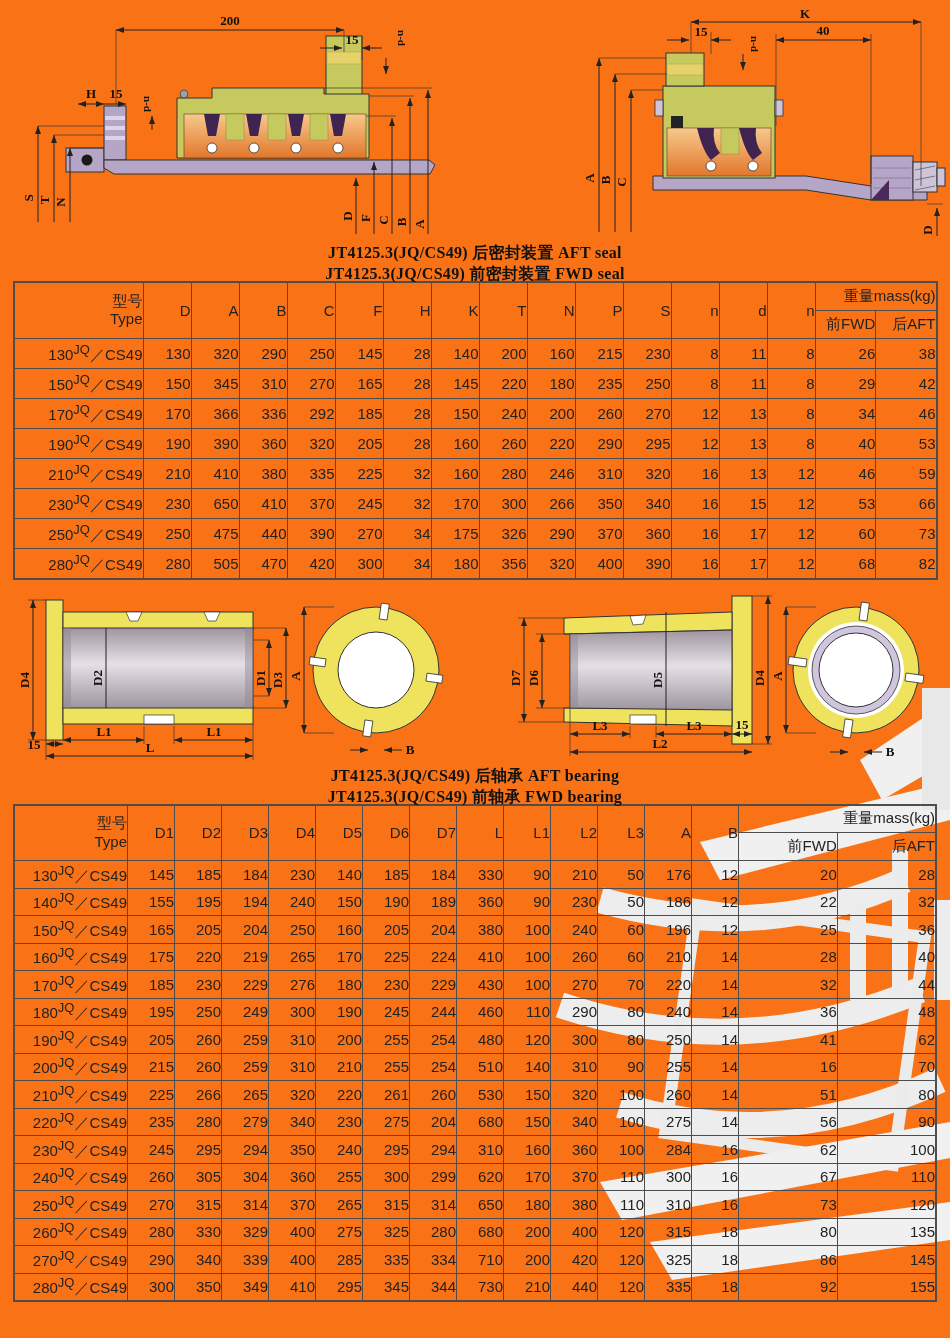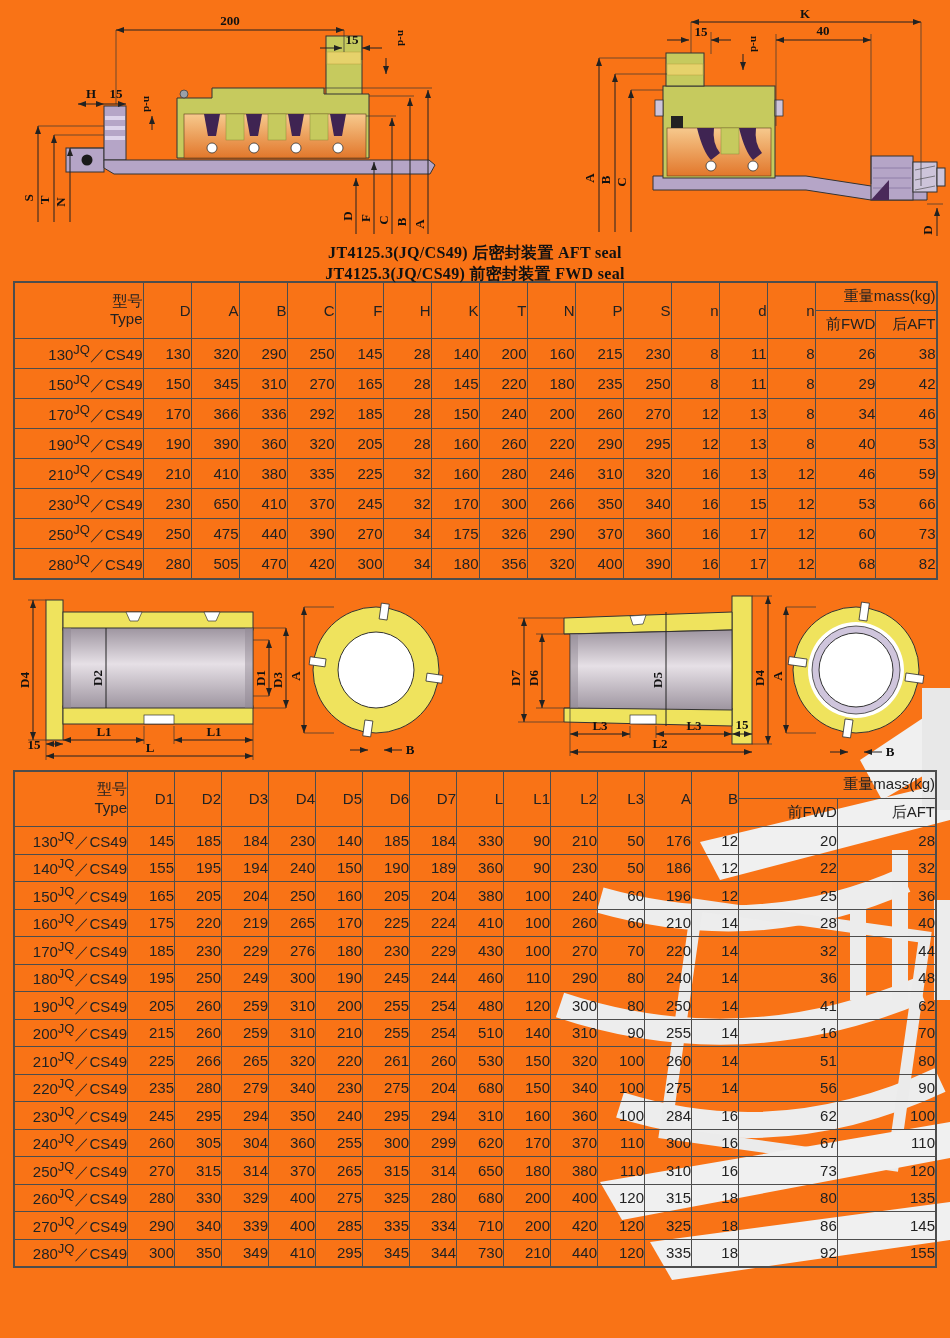--- a/index.html
+++ b/index.html
@@ -564,20 +564,24 @@
             <line class="ext" x1="282" y1="145" x2="312" y2="145"></line>
           <line class="dim" x1="282" y1="19" x2="282" y2="145" marker-start="url(#aS4)" marker-end="url(#aE4)"></line>
           <text class="dl" transform="translate(278,88) rotate(-90)">A</text>
           <line class="dim" x1="326" y1="164" x2="344" y2="164" marker-end="url(#aE4)"></line>
           <line class="dim" x1="360" y1="164" x2="378" y2="164" marker-start="url(#aS4)"></line>
           <text class="dl" x="386" y="168">B</text>
         </g>
       </svg>
     </div>
 
+    <div class="captions-row">
+      <div>JT4125.3(JQ/CS49) 后轴承 AFT bearing</div>
+      <div>JT4125.3(JQ/CS49) 前轴承 FWD bearing</div>
+    </div>
 
     <table id="bearing-table" class="data-table">
         <thead>
           <tr>
             <th class="type-th" rowspan="2">
               <div>型号</div>
               <div>Type</div>
             </th>
             <th class="dim-th" rowspan="2">D1</th>
             <th class="dim-th" rowspan="2">D2</th>

